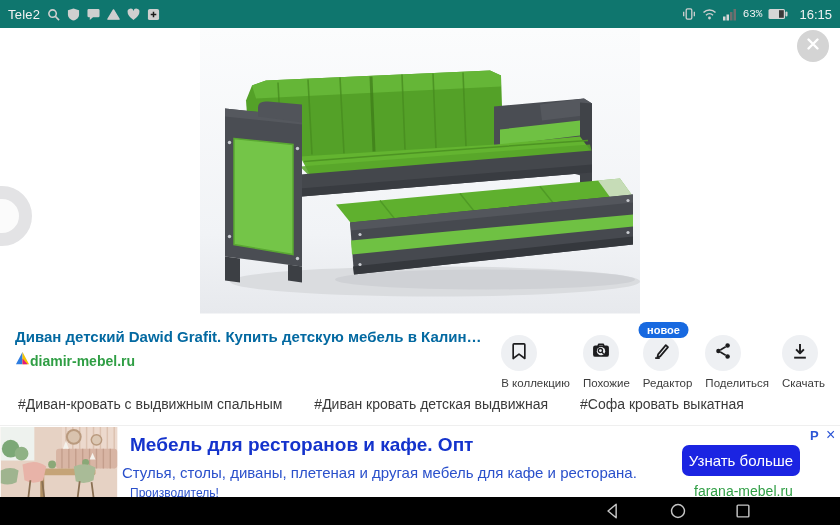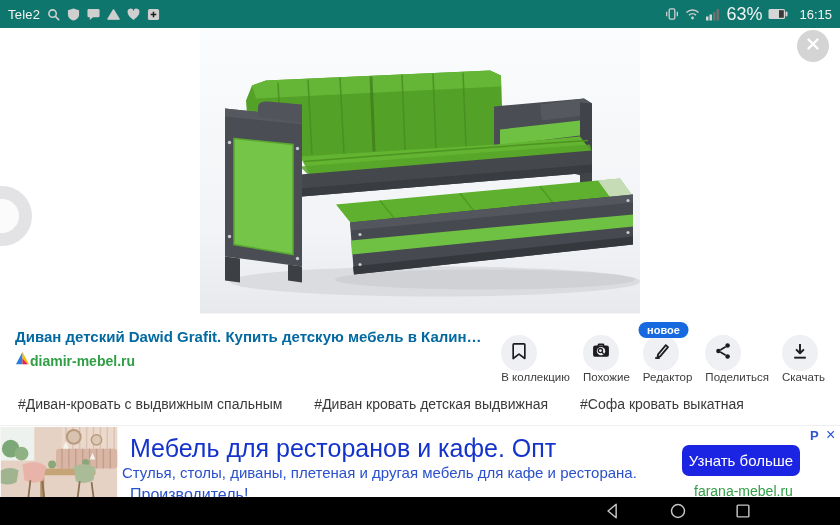--- a/index.html
+++ b/index.html
@@ -28,35 +28,35 @@
   .title { position:absolute; left:15px; top:328px; width:505px; color:#0369a1; font-size:15px;
     font-weight:bold; white-space:nowrap; overflow:hidden; }
   .source { position:absolute; left:15px; top:351px; display:flex; align-items:center; }
   .source-text { color:#2f9e44; font-size:14px; font-weight:bold; }
 
   
   .actions { position:absolute; top:335px; right:15px; display:flex; gap:13px; align-items:flex-start; }
   .action { position:relative; display:flex; flex-direction:column; }
   .action-circle { width:36px; height:36px; border-radius:50%; background:#eef0f3;
     display:flex; align-items:center; justify-content:center; }
-  .action-label { font-size:11.5px; color:#3c3c3c; white-space:nowrap; }
+  .action-label { margin-top:6px; font-size:11.5px; color:#3c3c3c; white-space:nowrap; }
   .badge { position:absolute; top:-13px; left:50%; transform:translateX(-58%); background:#1769e0;
     color:#fff; font-size:11px; font-weight:bold; padding:2px 9px; border-radius:11px; white-space:nowrap; z-index:2; }
 
   
   .tags { position:absolute; left:18px; top:396px; display:flex; gap:32px; font-size:14px; color:#3a3a3a; }
   .tag { white-space:nowrap; }
 
   
   .ad { position:absolute; left:0; top:425px; width:840px; height:72px; background:#fff;
     border-top:1px solid #efefef; overflow:hidden; }
   .ad-photo { position:absolute; left:0; top:1px; width:118px; height:71px; }
-  .ad-title { position:absolute; left:130px; top:8px; font-size:25px; font-weight:normal; color:#1433cc; white-space:nowrap; }
+  .ad-title { position:absolute; left:130px; top:8px; font-size:19px; font-weight:bold; color:#1433cc; white-space:nowrap; }
   .ad-desc { position:absolute; left:122px; top:38px; font-size:15px; color:#2a50cb; white-space:nowrap; }
-  .ad-desc2 { position:absolute; left:130px; top:60px; font-size:16px; color:#2a50cb; white-space:nowrap; }
+  .ad-desc2 { position:absolute; left:130px; top:60px; font-size:12px; color:#2a50cb; white-space:nowrap; }
   .ad-btn { position:absolute; left:682px; top:19px; width:118px; height:31px; background:#1b24e2;
     border-radius:7px; color:#fff; font-size:15px; display:flex; align-items:center; justify-content:center; }
   .ad-site { position:absolute; left:694px; top:57px; font-size:14px; color:#2f9e44; }
   .ad-marker { position:absolute; left:810px; top:2px; font-size:13px; color:#2b55d6; font-weight:bold; }
   .ad-close { position:absolute; left:826px; top:0; font-size:16px; color:#2b55d6; }
 
   
   .navbar { position:absolute; left:0; top:497px; width:840px; height:28px; background:#000; }
   .nav-ico { position:absolute; top:5px; }
 </style>
@@ -117,21 +117,21 @@
           </svg>
       </span>
       <span class="sb-ico">
         <svg width="14" height="13" viewBox="0 0 14 13">
             <rect x="0" y="8.5" width="2.5" height="4" fill="#d6d6d6"></rect>
             <rect x="3.5" y="6.5" width="2.5" height="6" fill="#d6d6d6"></rect>
             <rect x="7" y="4" width="2.5" height="8.5" fill="#6f6f6f"></rect>
             <rect x="10.5" y="1" width="2.5" height="11.5" fill="#6f6f6f"></rect>
           </svg>
       </span>
-      <span style="font-size:18px;">63%</span>
+      <span style="font-size:11px;font-family:Liberation Mono, monospace;">63%</span>
       <span class="sb-ico">
         <svg width="20" height="12" viewBox="0 0 20 12">
             <rect x="0.5" y="1" width="16.5" height="10" rx="1.6" fill="#d6d6d6"></rect>
             <rect x="11" y="2.2" width="4.8" height="7.6" fill="#3a3a3a"></rect>
             <rect x="17.5" y="3.6" width="2" height="4.8" rx="1" fill="#d6d6d6"></rect>
           </svg>
       </span>
       <span class="sb-time">16:15</span>
     </div>
   </div>

